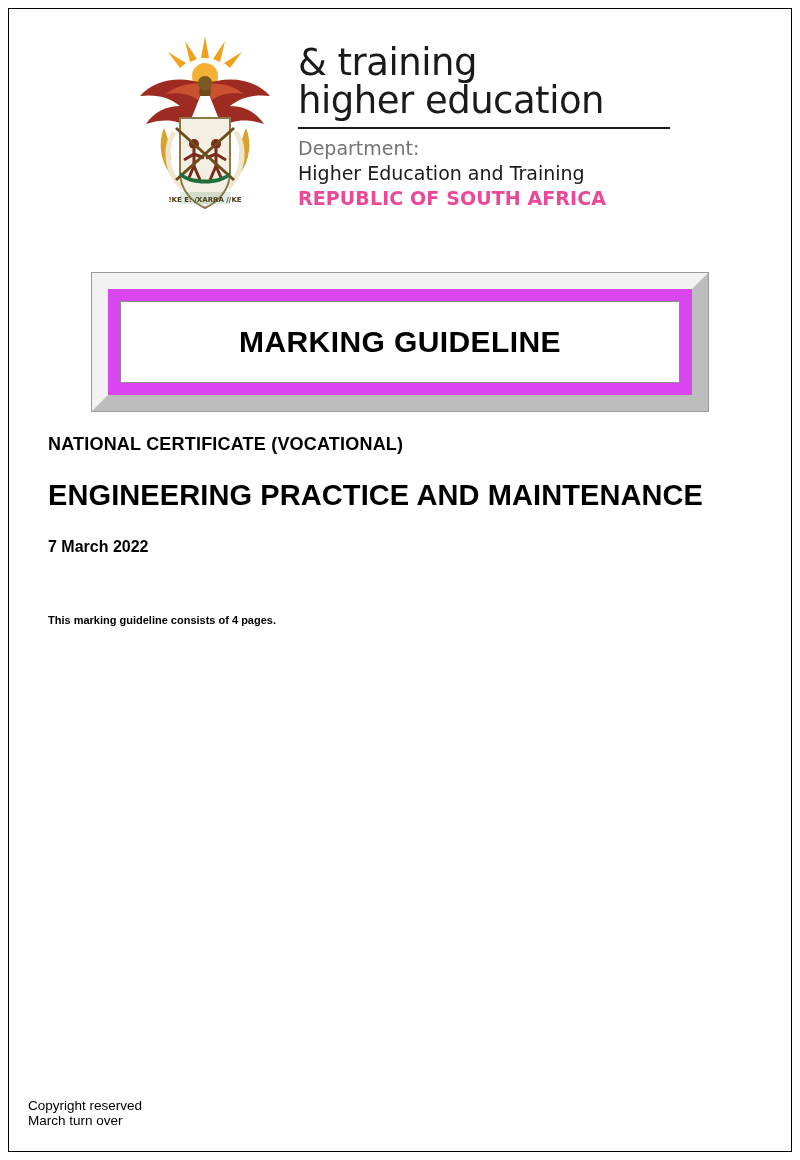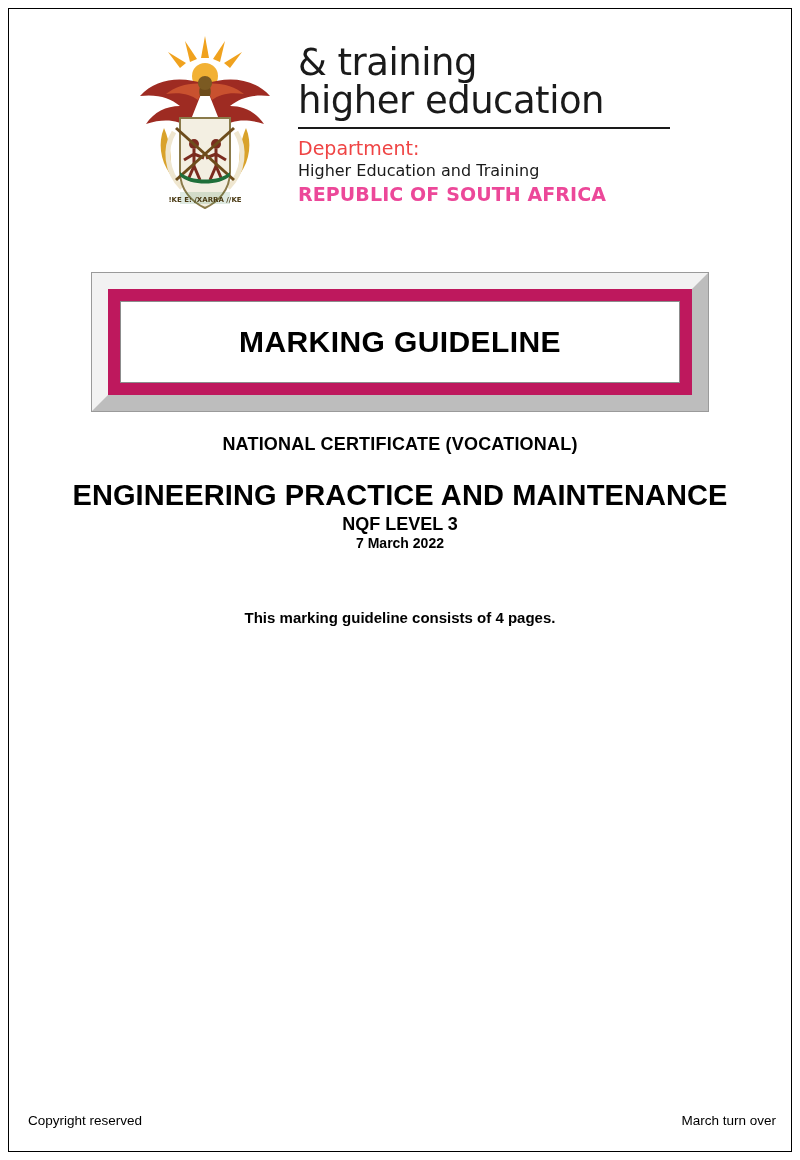--- a/index.html
+++ b/index.html
@@ -64,26 +64,26 @@
     font-weight: 400;
   }
   .wordmark-rule {
     height: 2px;
     background: #1a1a1a;
     margin: 8px 0 7px 0;
   }
   .wordmark-sub1 {
     font-family: "DejaVu Sans", sans-serif;
     font-size: 19px;
-    color: #ef4444;
+    color: #737373;
     line-height: 1.3;
   }
   .wordmark-sub2 {
     font-family: "DejaVu Sans", sans-serif;
-    font-size: 16px;
+    font-size: 19px;
     color: #1a1a1a;
     line-height: 1.3;
   }
   .wordmark-sub3 {
     font-family: "DejaVu Sans", sans-serif;
     font-size: 19px;
     color: #ec4899;
     font-weight: bold;
     line-height: 1.3;
     letter-spacing: 0.1px;
@@ -92,21 +92,21 @@
   
   .plaque-wrap {
     margin-top: 50px;
     display: flex;
     justify-content: center;
   }
   .plaque {
     width: 618px;
     height: 140px;
     border: 1px solid #9a9a9a;
-    background: #be185d;
+    background: #d946ef;
     position: relative;
     padding: 28px;
   }
   .plaque:before {
     content: "";
     position: absolute;
     left: 0; top: 0; right: 0; bottom: 0;
     border-top: 16px solid #f2f2f2;
     border-left: 16px solid #f2f2f2;
     border-right: 16px solid #bdbdbd;
@@ -126,59 +126,61 @@
   }
   .plaque-title {
     font-size: 30px;
     font-weight: bold;
     letter-spacing: 0.4px;
     color: #000;
   }
 
   
   .headings {
-    text-align: center;
+    text-align: left;
     margin-top: 22px;
   }
   .h-cert {
     font-size: 18px;
     font-weight: bold;
     letter-spacing: 0.2px;
   }
   .h-subject {
     font-size: 29px;
     font-weight: bold;
     margin-top: 24px;
     letter-spacing: 0.1px;
   }
   .h-level {
     font-size: 18px;
     font-weight: bold;
     margin-top: 2px;
   }
   .h-date {
-    font-size: 14px;
-    font-weight: bold;
+    font-size: 16px;
+    font-weight: bold;
+    margin-top: 26px;
   }
   .h-note {
-    font-size: 15px;
+    font-size: 11px;
     font-weight: bold;
     margin-top: 58px;
   }
 
   
   .footer {
     position: absolute;
     left: 20px;
-    right: 16px;
+    right: 36px;
     bottom: 24px;
     display: flex;
     justify-content: space-between;
     font-size: 13.5px;
     color: #000;
+    flex-direction: column;
   }
 </style>
 </head>
 <body>
 
 <div class="page">
   <div class="page-border"></div>
 
   <div class="content">
 
@@ -247,21 +249,20 @@
       <div class="plaque">
         <div class="plaque-inner">
           <div class="plaque-title">MARKING GUIDELINE</div>
         </div>
       </div>
     </div>
 
     <div class="headings">
       <div class="h-cert">NATIONAL CERTIFICATE (VOCATIONAL)</div>
       <div class="h-subject">ENGINEERING PRACTICE AND MAINTENANCE</div>
-      <div class="h-level">NQF LEVEL 3</div>
       <div class="h-date">7 March 2022</div>
       <div class="h-note">This marking guideline consists of 4 pages.</div>
     </div>
 
     <div class="footer">
       <div>Copyright reserved</div>
       <div>March turn over</div>
     </div>
 
   </div>

